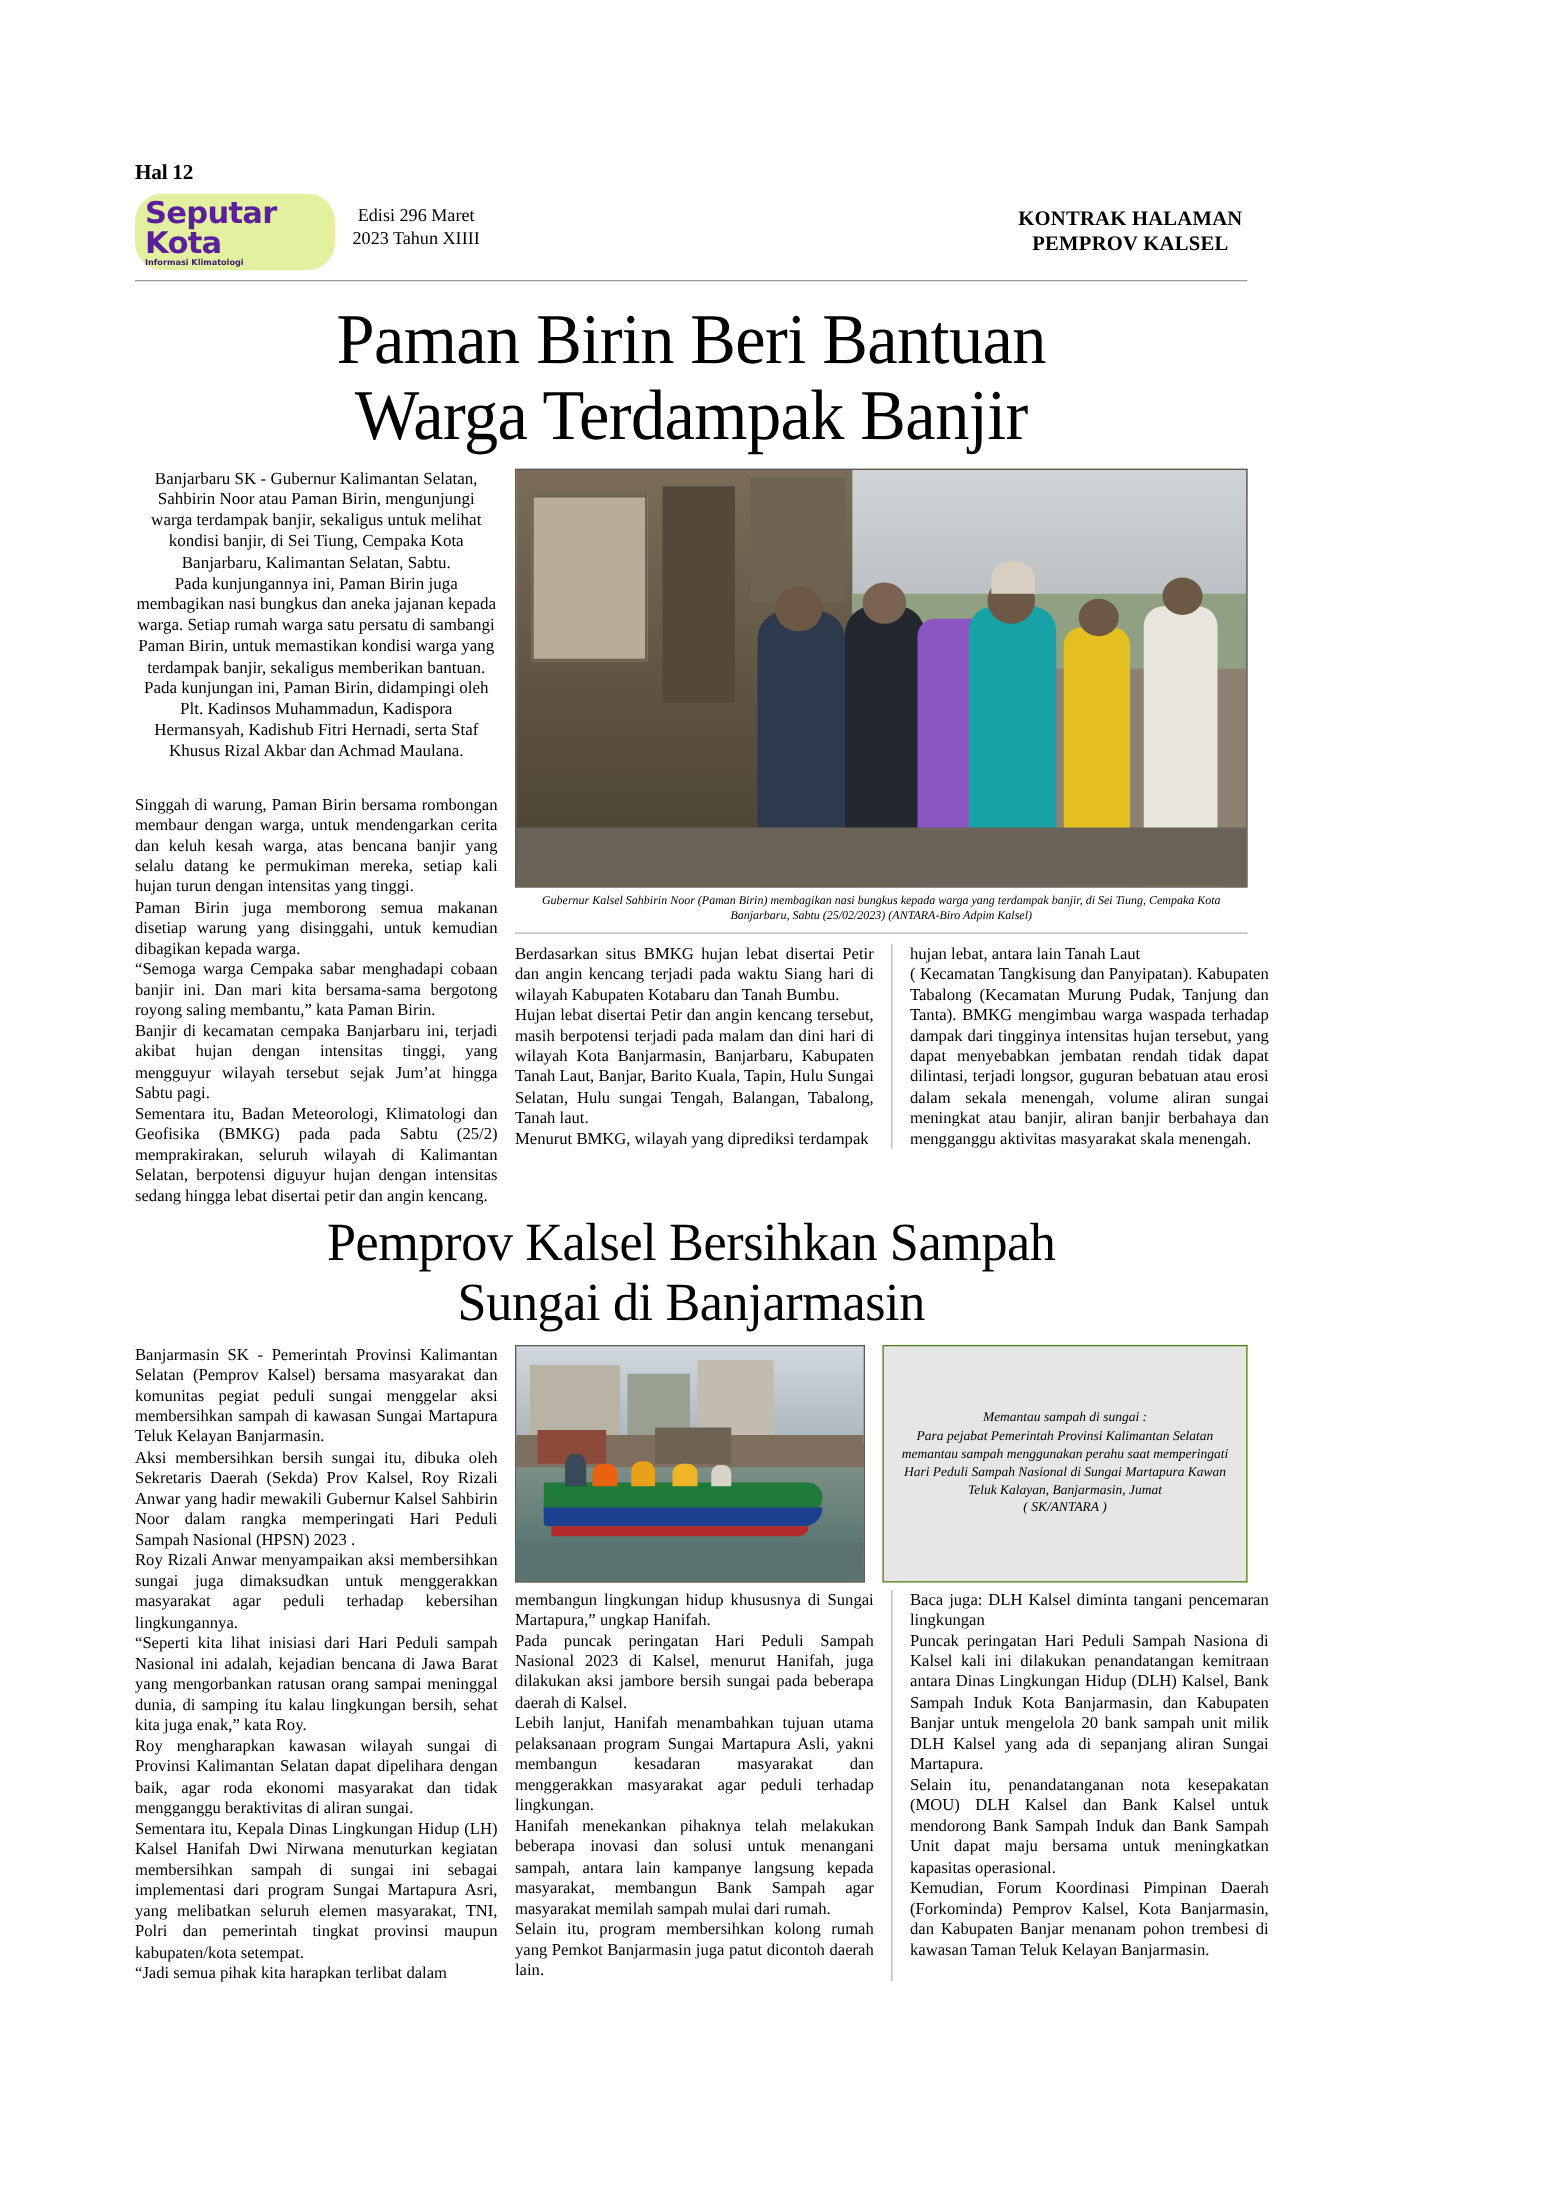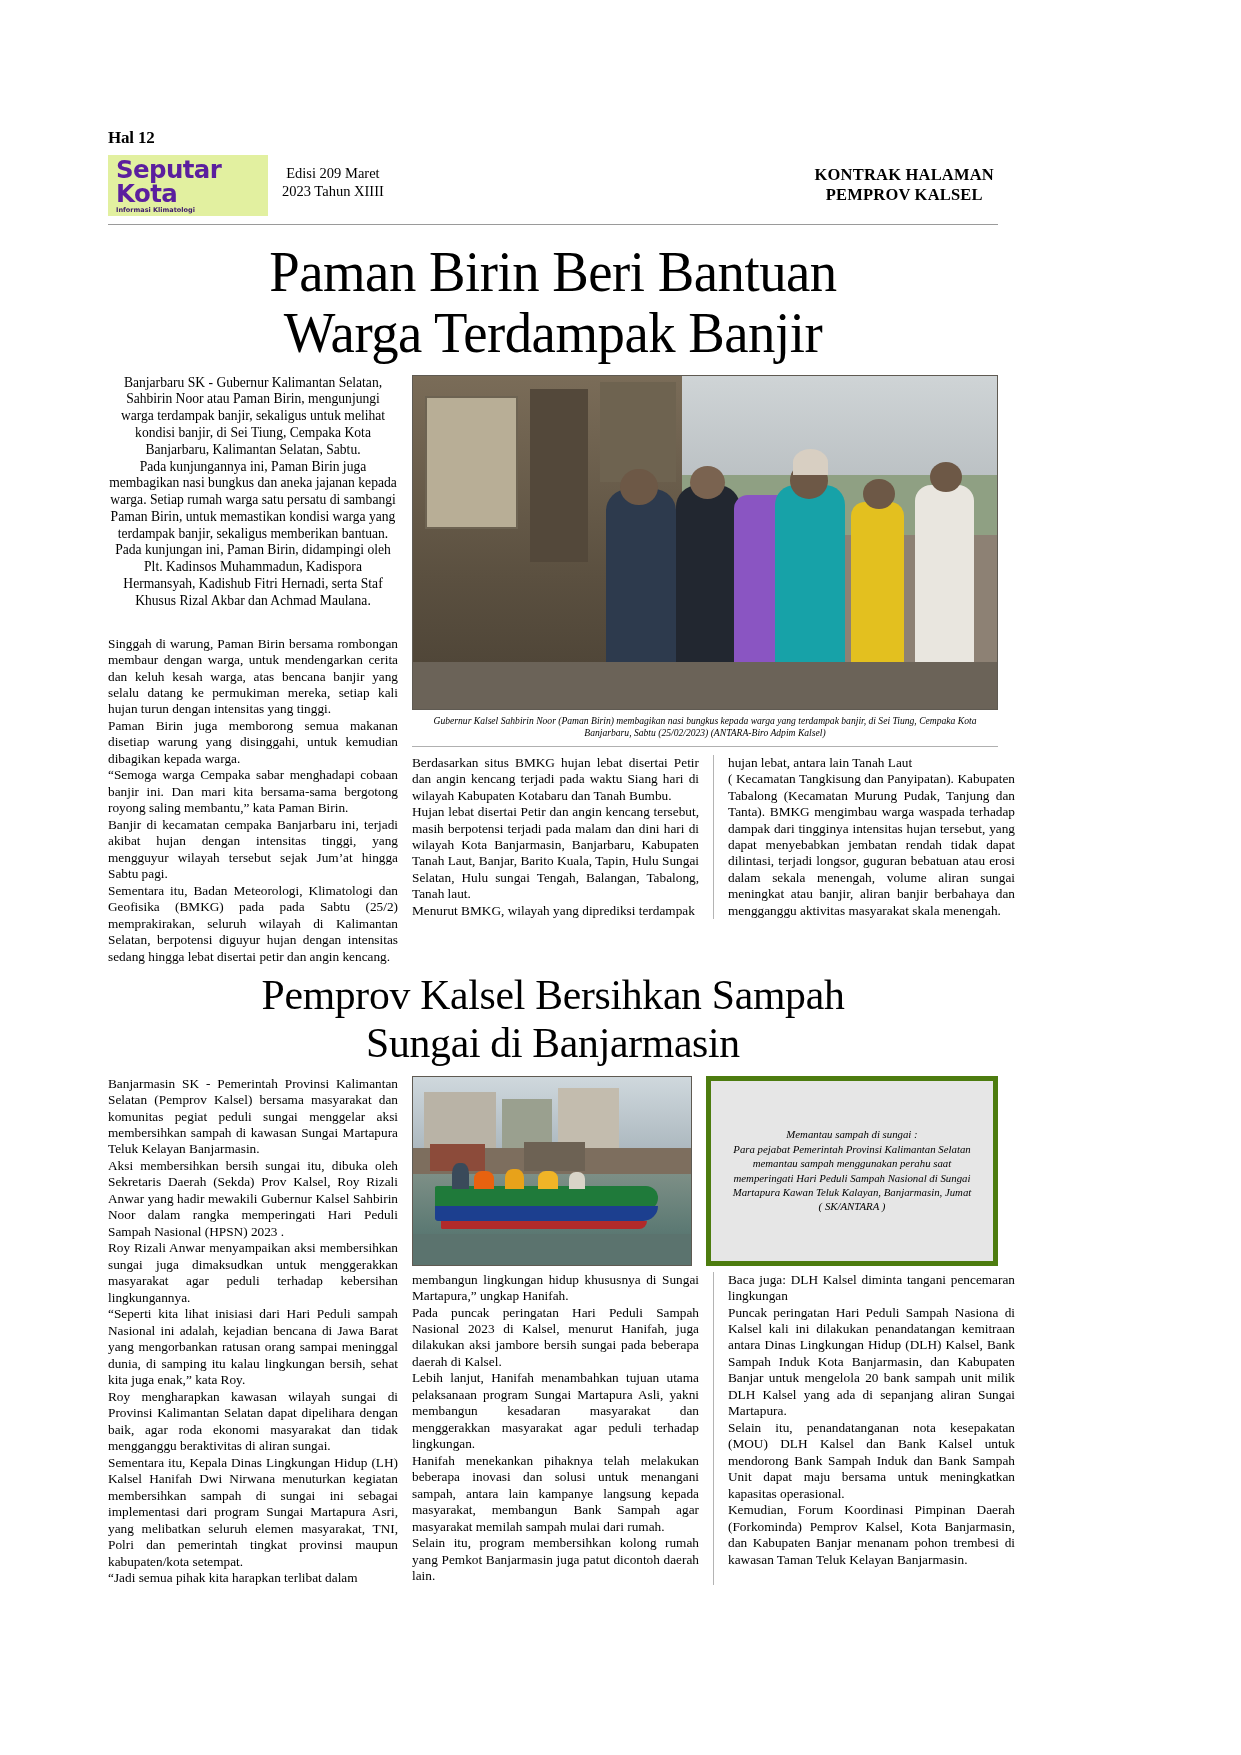--- a/index.html
+++ b/index.html
@@ -42,20 +42,21 @@
   .mast-left {
     display: flex;
     align-items: flex-start;
     gap: 14px;
   }
   .logo-box {
     background: #e2f0a0;
     padding: 3px 8px 2px 8px;
     width: 160px;
     line-height: 1;
+    border-radius: 22px;
   }
   .logo-text {
     color: #5b1f9e;
     font-family: "DejaVu Sans", sans-serif;
     font-weight: bold;
     font-size: 24px;
     letter-spacing: -0.6px;
     font-style: normal;
     display: block;
     transform: scaleX(1.02);
@@ -177,21 +178,21 @@
     height: 190px;
     border: 1px solid #5f5a52;
     position: relative;
     overflow: hidden;
     background: #7f8a90;
   }
   .capbox {
     width: 292px;
     flex: 0 0 292px;
     background: #e6e6e6;
-    border: 5px solid #4d7c0f;
+    border: 1px solid #4d7c0f;
     min-height: 190px;
     display: flex;
     align-items: center;
     justify-content: center;
     padding: 10px 12px;
   }
   .capbox-text {
     font-size: 10.8px;
     font-style: italic;
     text-align: center;
@@ -213,21 +214,21 @@
   <div class="sheet">
 
     <div class="hal-label">Hal 12</div>
 
     <div class="masthead">
       <div class="mast-left">
         <div class="logo-box">
           <span class="logo-text">Seputar Kota</span>
           <span class="logo-tag">Informasi Klimatologi</span>
         </div>
-        <div class="edition">Edisi 209 Maret
+        <div class="edition">Edisi 296 Maret
 2023 Tahun XIIII</div>
       </div>
       <div class="mast-right">KONTRAK HALAMAN
 PEMPROV  KALSEL</div>
     </div>
     <hr class="rule">
 
     <h1 class="headline">
       <span>Paman Birin Beri Bantuan</span><br>
       <span>Warga Terdampak Banjir</span>

